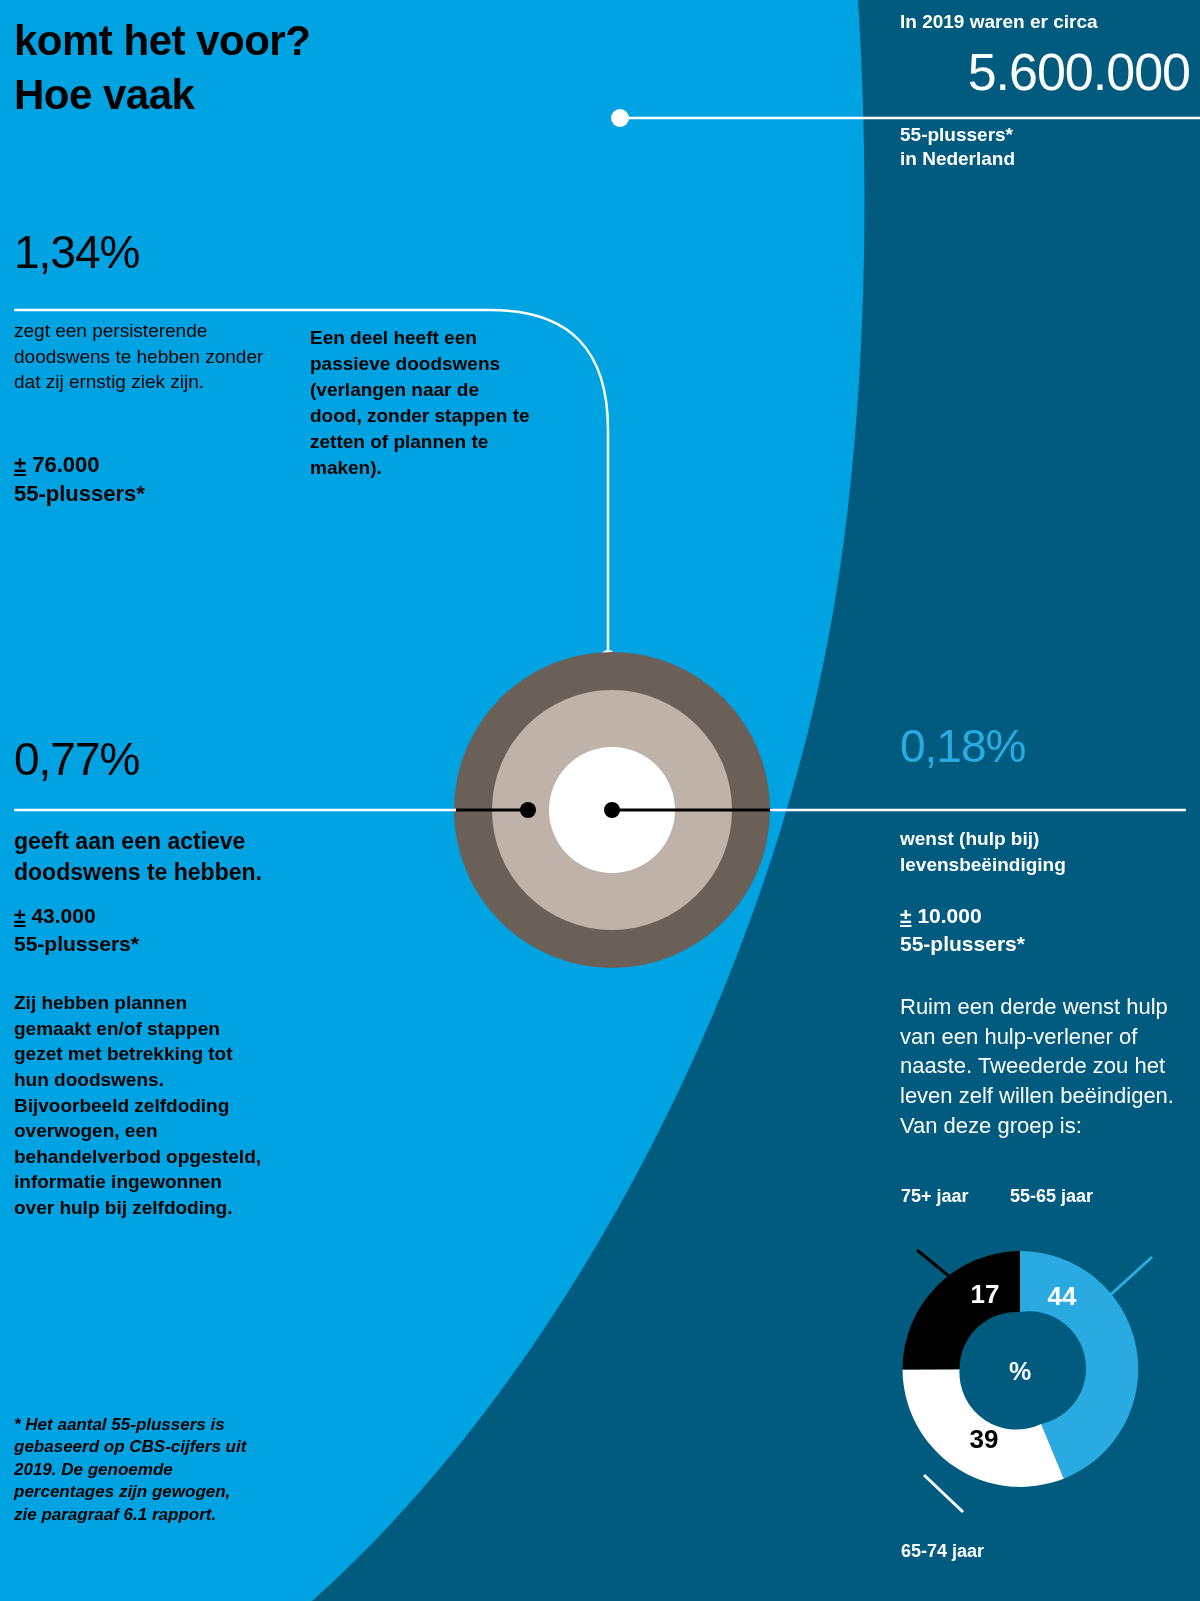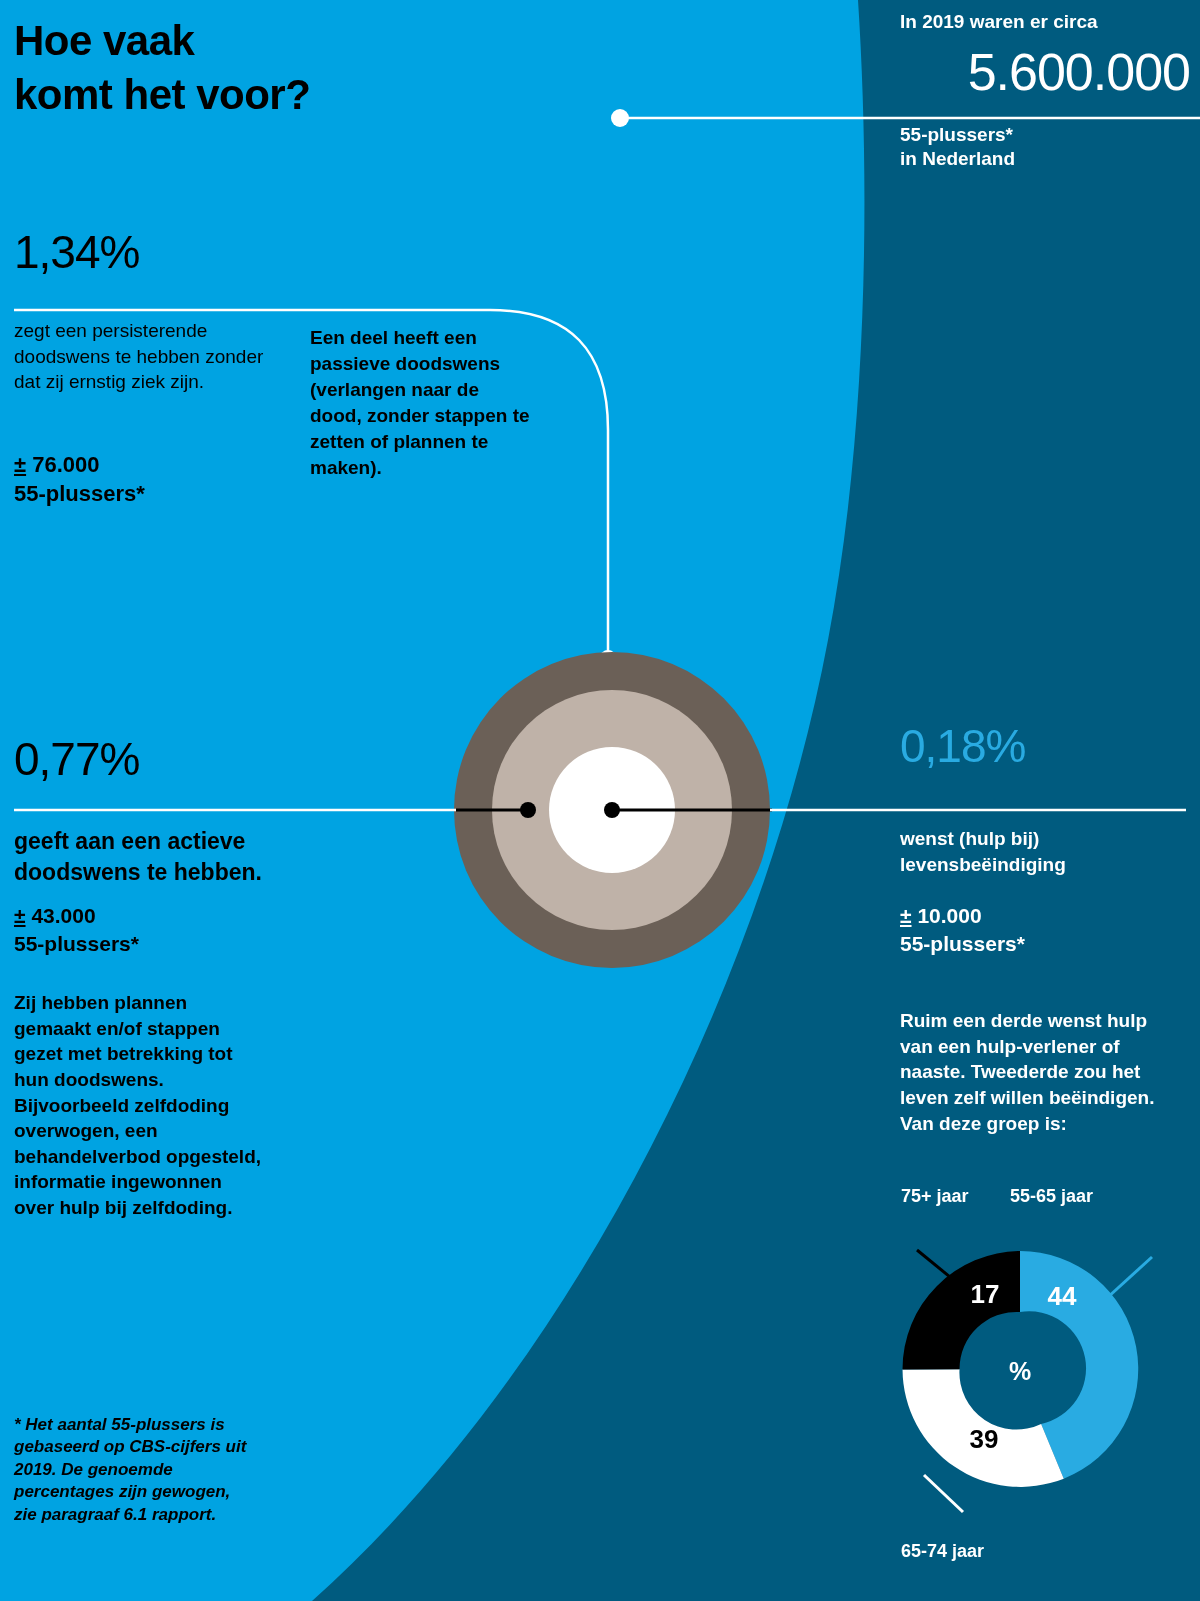--- a/index.html
+++ b/index.html
@@ -173,25 +173,24 @@
     font-weight: bold;
     color: #ffffff;
     line-height: 1.33;
   }
   #stat-0-18-sub .line { display: block; }
   #stat-0-18-sub .uline { text-decoration: underline; }
   #stat-0-18-detail {
     left: 900px;
     top: 992px;
     width: 275px;
-    font-size: 19px;
-    font-weight: bold;
-    color: #ffffff;
-    line-height: 1.35;
-    margin-top: 16px;
+    font-size: 22px;
+    font-weight: normal;
+    color: #ffffff;
+    line-height: 1.35;
   }
 
   
   .donut-label {
     position: absolute;
     font-size: 18px;
     font-weight: bold;
     color: #ffffff;
     white-space: nowrap;
   }
@@ -254,22 +253,22 @@
       <line x1="924" y1="1475" x2="963" y2="1512" stroke="#ffffff" stroke-width="3"></line>
 
       <text x="985" y="1303" font-family="Liberation Sans, sans-serif" font-size="26" font-weight="bold" fill="#FFFFFF" text-anchor="middle">17</text>
       <text x="1062" y="1305" font-family="Liberation Sans, sans-serif" font-size="26" font-weight="bold" fill="#FFFFFF" text-anchor="middle">44</text>
       <text x="984" y="1448" font-family="Liberation Sans, sans-serif" font-size="26" font-weight="bold" fill="#000000" text-anchor="middle">39</text>
       <text x="1020" y="1380" font-family="Liberation Sans, sans-serif" font-size="25" font-weight="bold" fill="#ffffff" text-anchor="middle">%</text>
     </g>
   </svg>
 
   <div id="page-title" class="layer">
+    <span class="line">komt het voor?</span>
     <span class="line">Hoe vaak</span>
-    <span class="line">komt het voor?</span>
   </div>
 
   <div id="topright-block" class="layer">
     <div id="topright-kicker">In 2019 waren er circa</div>
     <div id="topright-number">5.600.000</div>
     <div id="topright-caption">
       <span class="line">55-plussers*</span>
       <span class="line">in Nederland</span>
     </div>
   </div>

